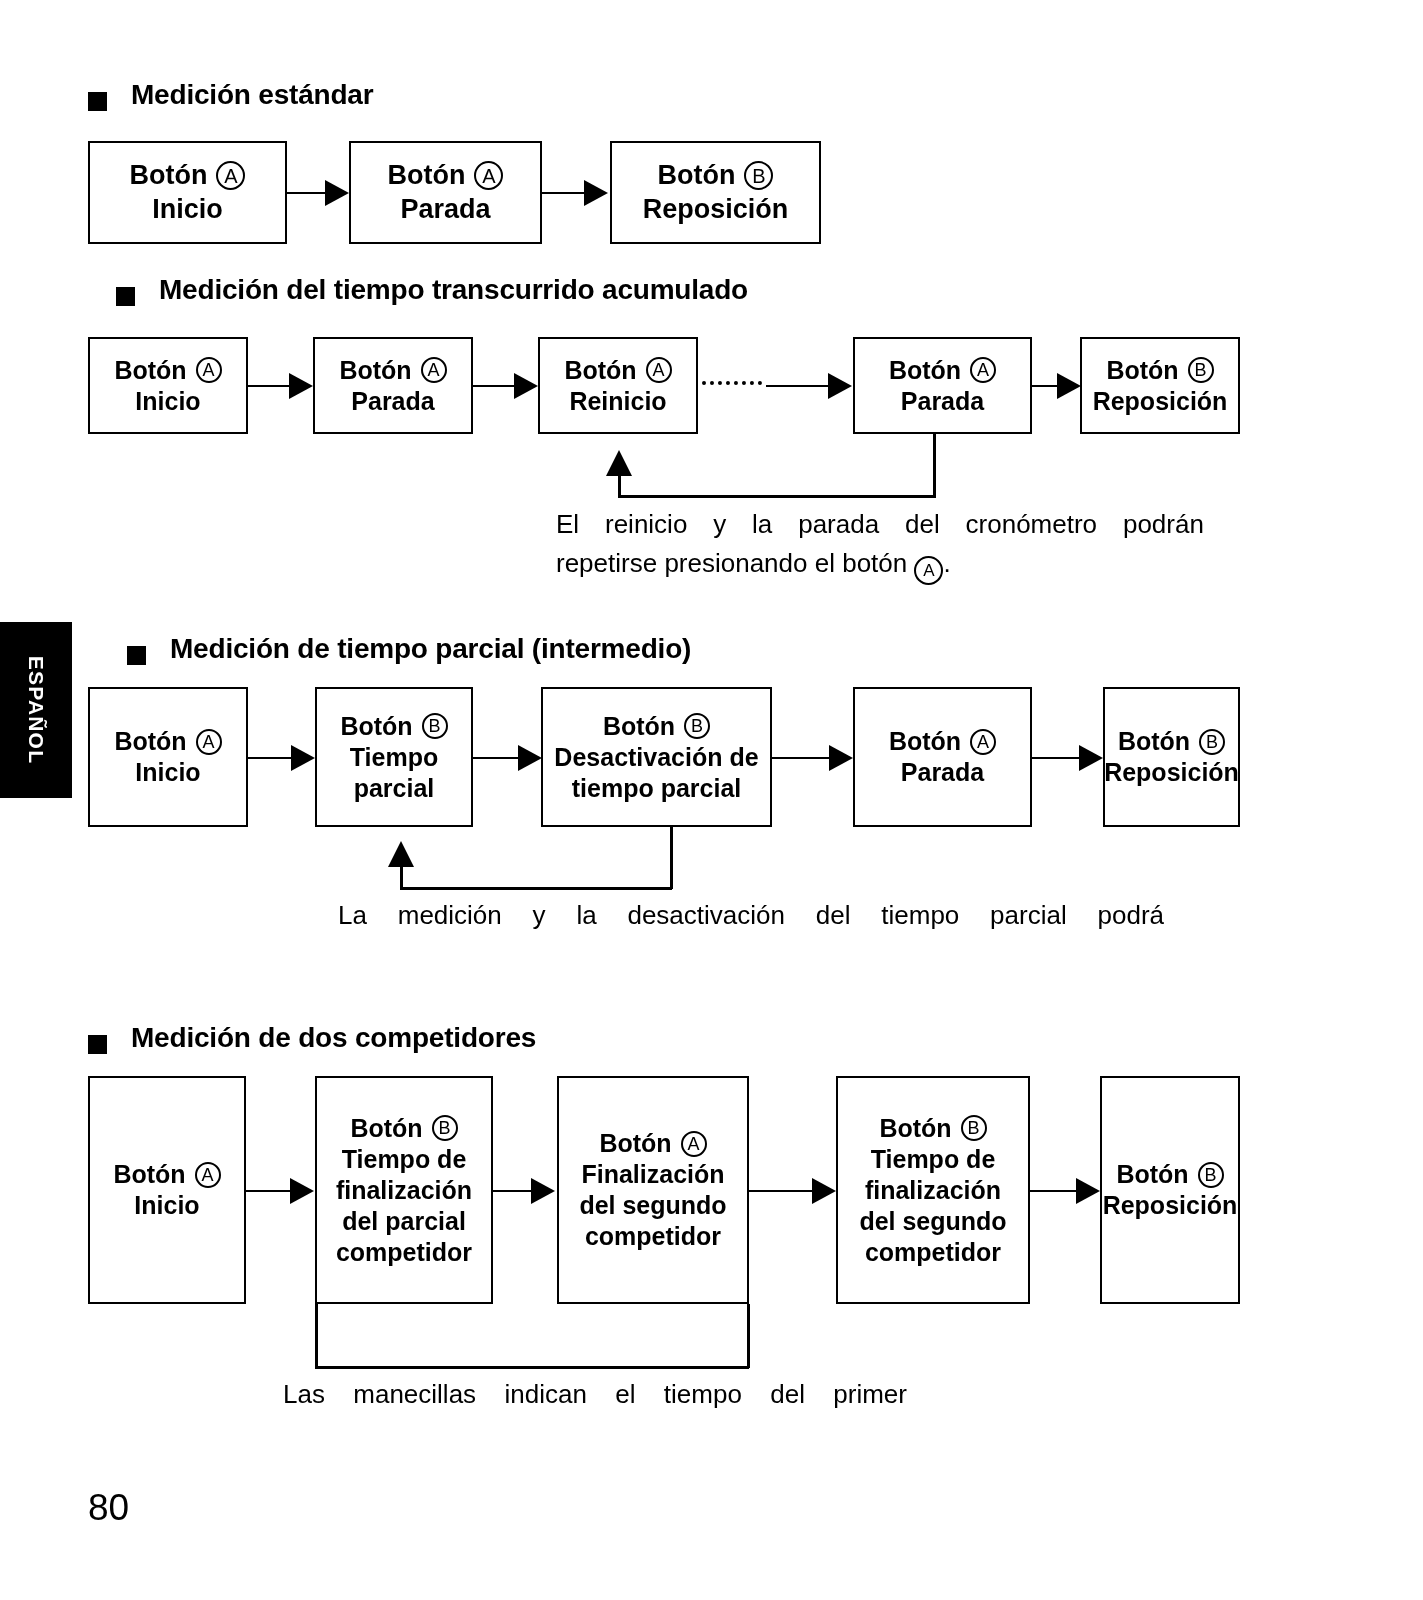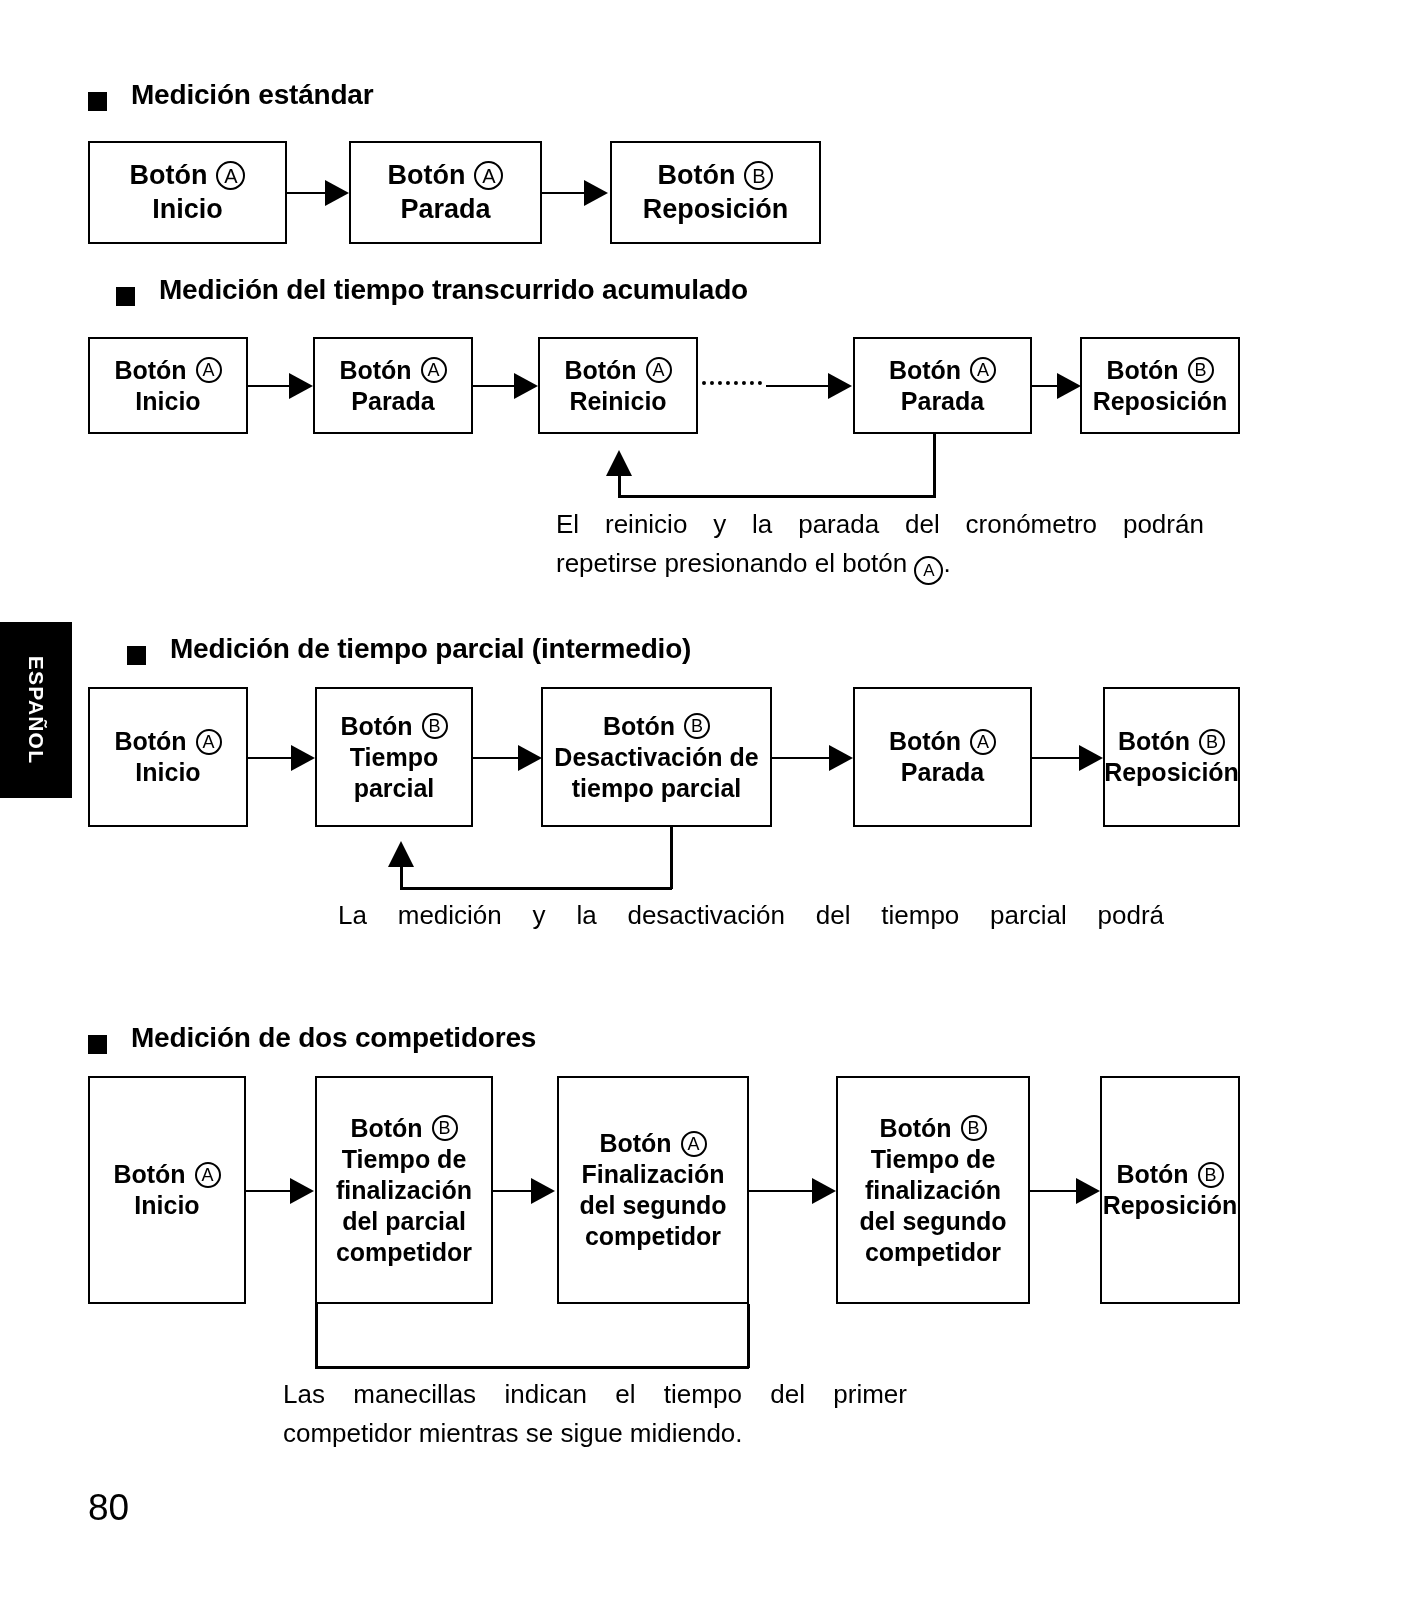--- a/index.html
+++ b/index.html
@@ -365,16 +365,15 @@
 <div class="abs caption" style="left:283px;top:1375px;width:624px;">
   <div class="jline">
     <span>Las</span>
     <span>manecillas</span>
     <span>indican</span>
     <span>el</span>
     <span>tiempo</span>
     <span>del</span>
     <span>primer</span>
   </div>
-  <div class="lastline">competidor mientras se sigue midiendo.</div>
 </div>
 
 <div class="abs pageno">80</div>
 
 </body></html>

